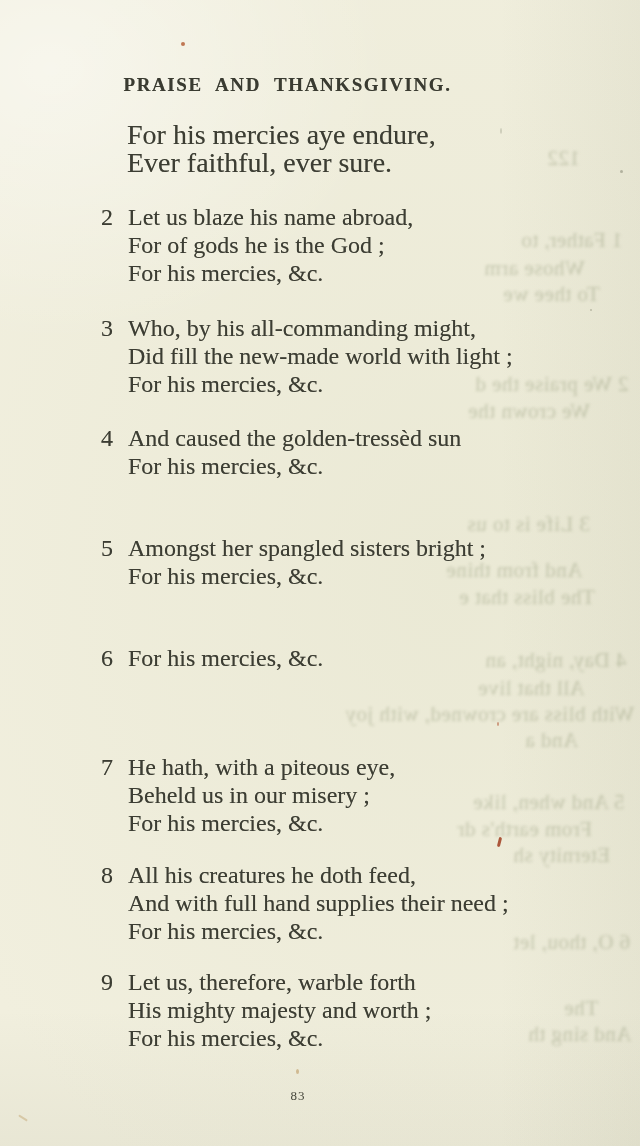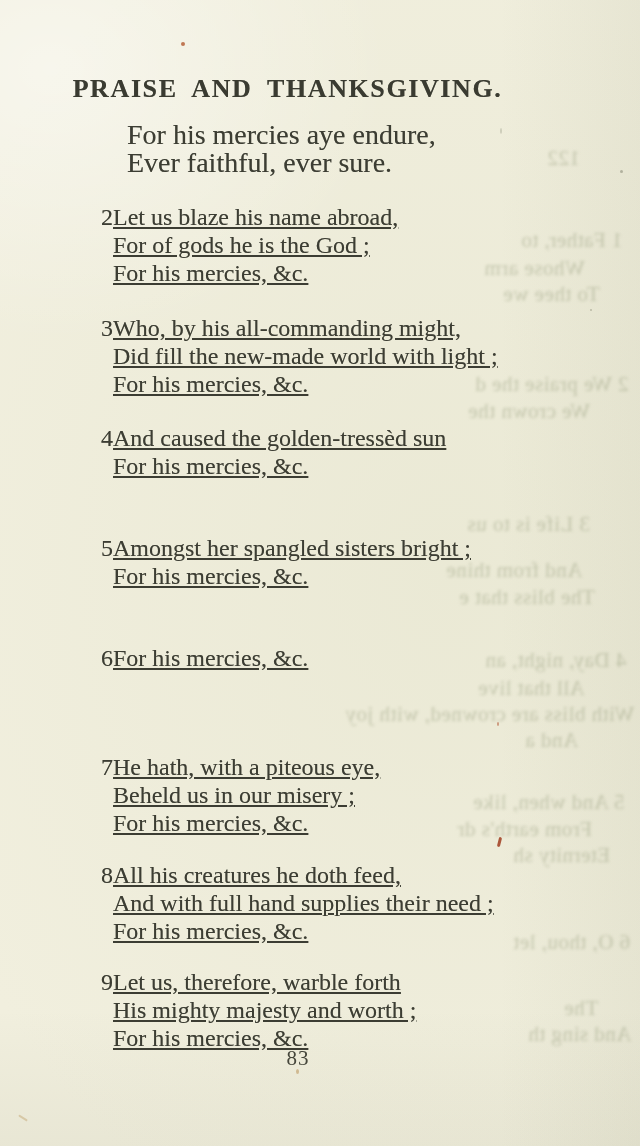--- a/index.html
+++ b/index.html
@@ -13,43 +13,43 @@
     background:
       radial-gradient(ellipse 520px 420px at 8% 6%, rgba(255,255,255,.45), rgba(255,255,255,0) 65%),
       linear-gradient(90deg, rgba(125,128,95,0) 78%, rgba(125,128,95,.08) 100%),
       linear-gradient(180deg, rgba(120,120,90,0) 88%, rgba(118,118,88,.07) 100%),
       radial-gradient(ellipse 700px 900px at 70% 50%, rgba(222,222,196,.35), rgba(222,222,196,0) 80%),
       #f1efde;
   }
   .running-head{
     position:absolute;top:74px;left:0;width:575px;
     text-align:center;
-    font-size:26px;font-weight:bold;
+    font-size:19px;font-weight:bold;
     letter-spacing:1.6px;word-spacing:7px;
     white-space:nowrap;
     color:#3a3b31;
     text-shadow:0 0 .5px rgba(58,59,49,.5);
   }
   .refrain{
     position:absolute;left:127px;top:121px;
     font-size:28px;line-height:28px;
     text-shadow:0 0 .5px rgba(58,59,49,.45);
   }
   .verse{
     position:absolute;left:101px;
     font-size:24px;line-height:28px;
     text-shadow:0 0 .5px rgba(58,59,49,.45);
   }
   .vnum{position:absolute;left:0;top:0;width:26px;}
-  .vlines{margin-left:12px;text-decoration:underline;}
+  .vlines{margin-left:27px;}
   .vline{white-space:nowrap;}
   .folio{
-    position:absolute;top:1046px;left:0;width:596px;
+    position:absolute;top:1088px;left:0;width:596px;
     text-align:center;
-    font-size:21px;letter-spacing:1px;
+    font-size:13px;letter-spacing:1px;
     color:#45463b;
   }
   .ghost{
     position:absolute;
     transform:scaleX(-1);
     filter:blur(1.6px);
     color:rgba(143,150,116,.42);
     font-size:21px;
     white-space:nowrap;
     letter-spacing:.5px;

